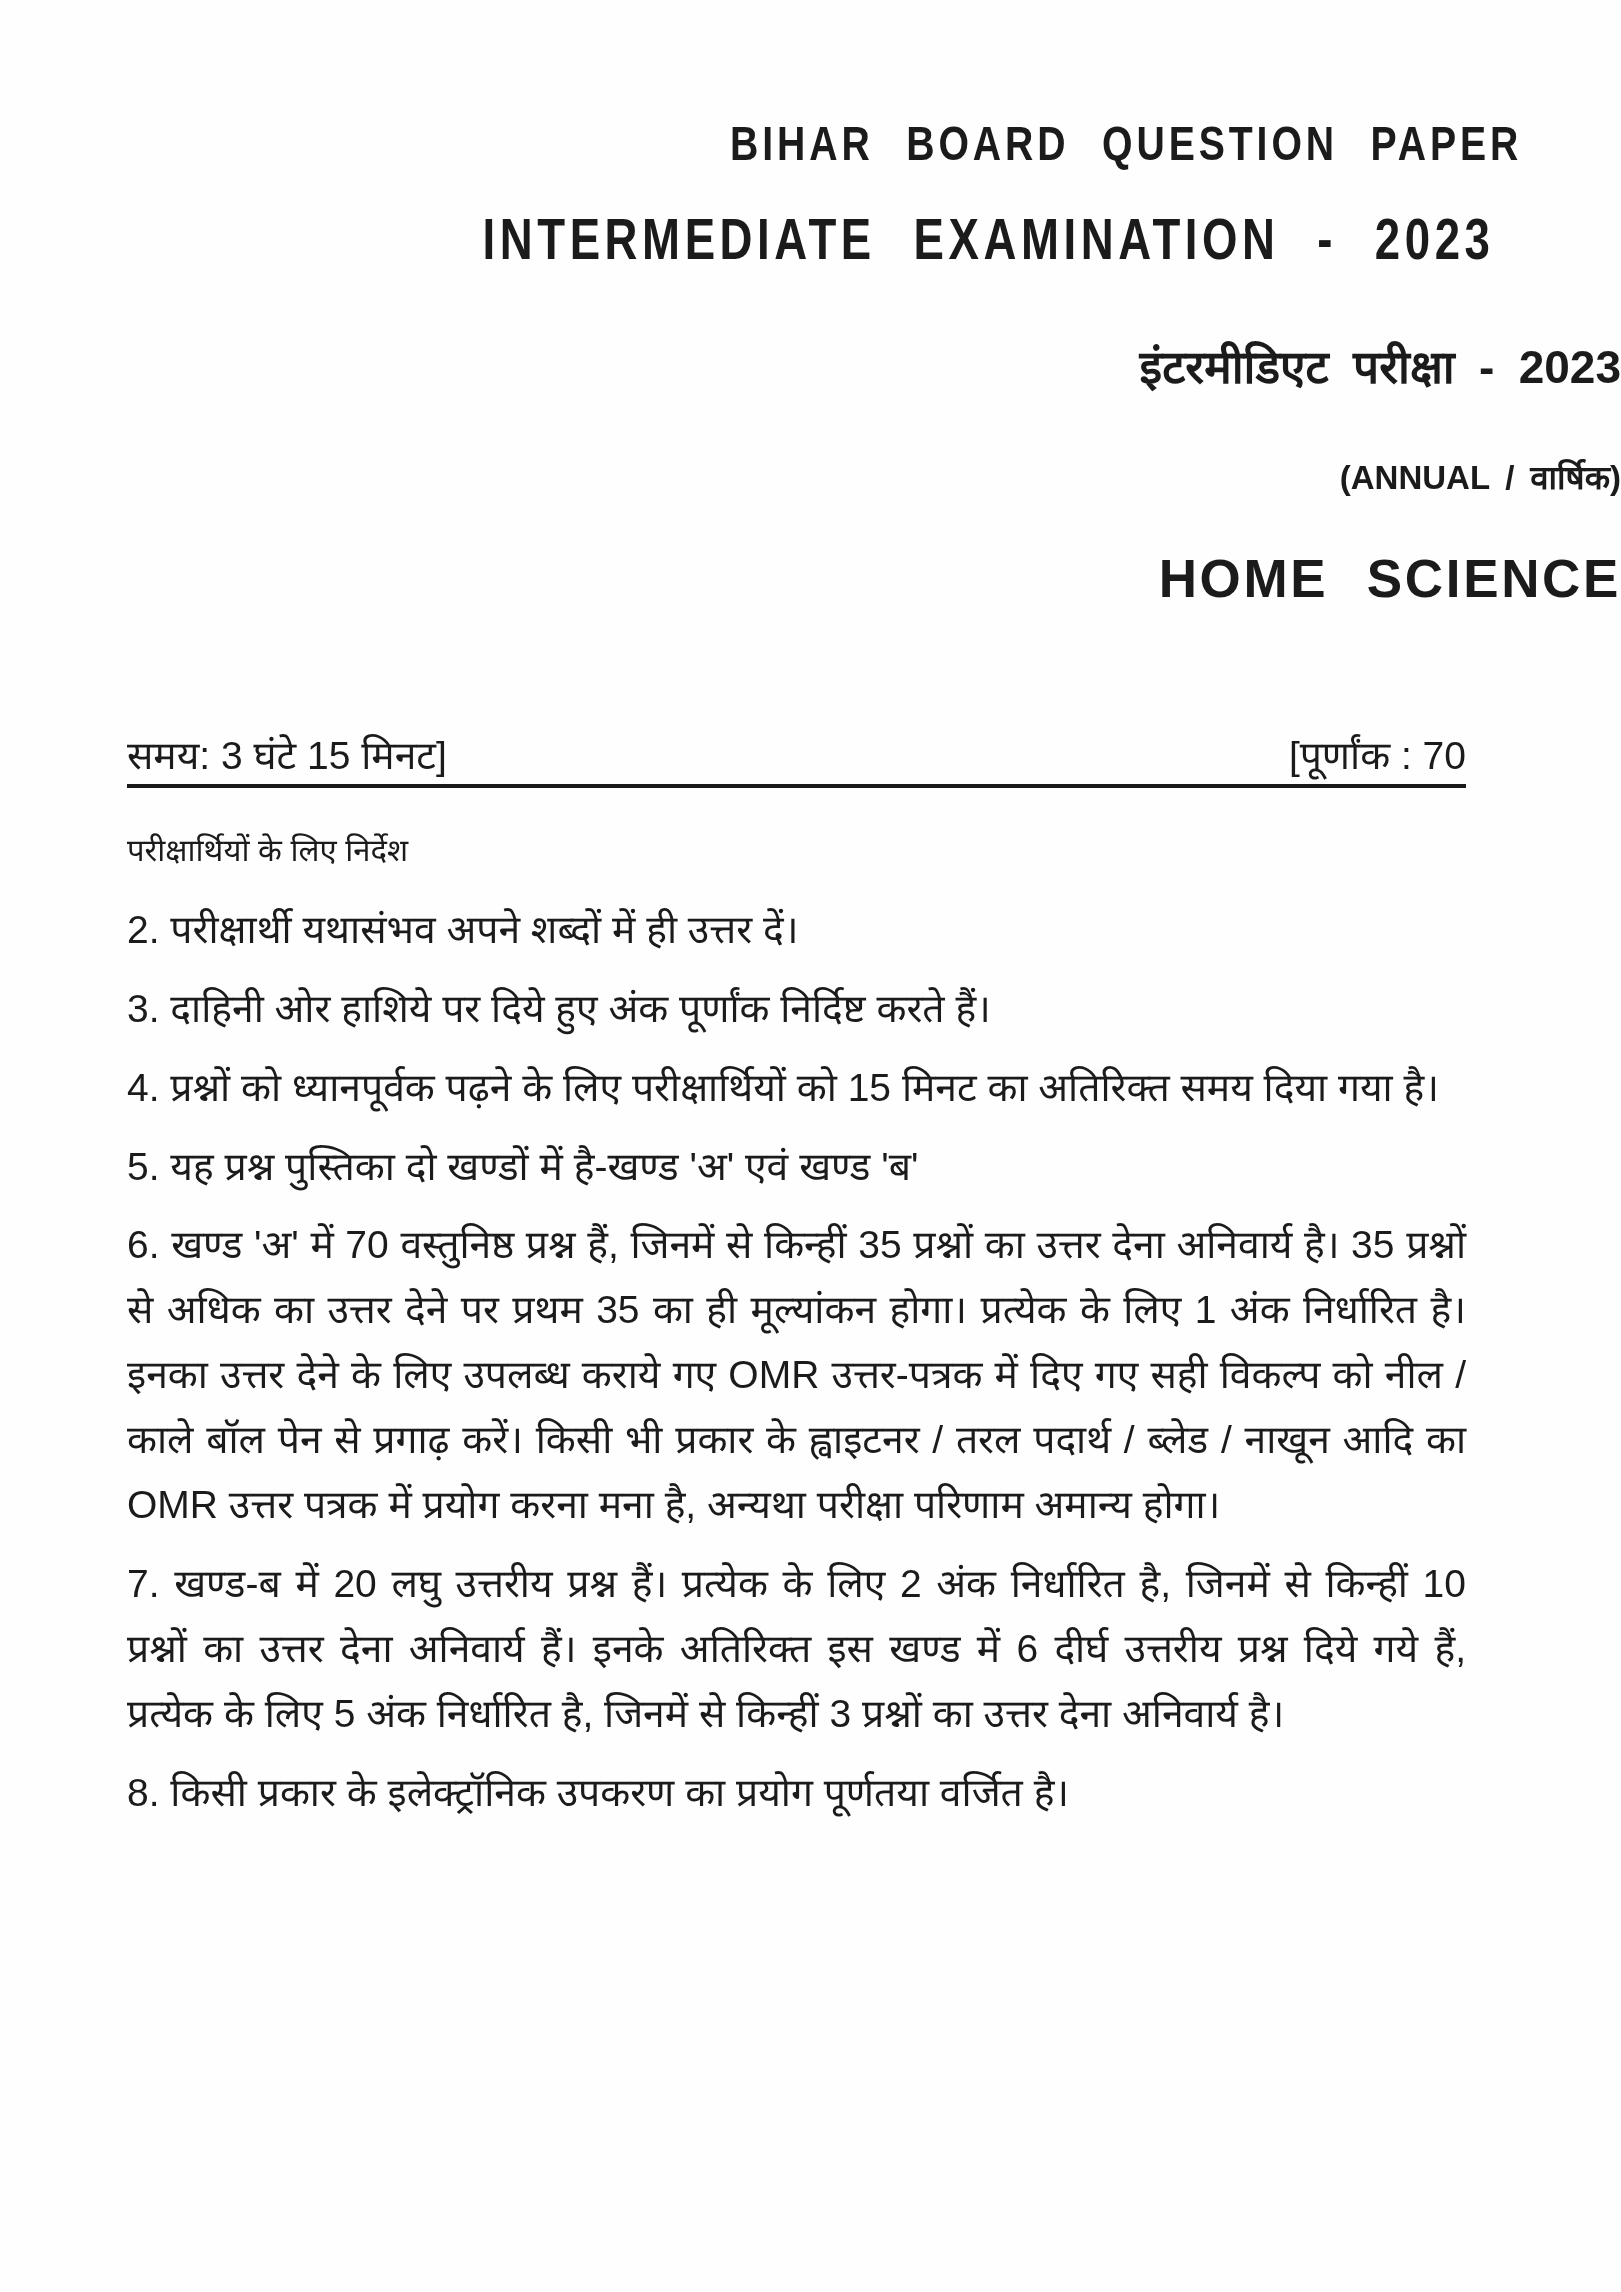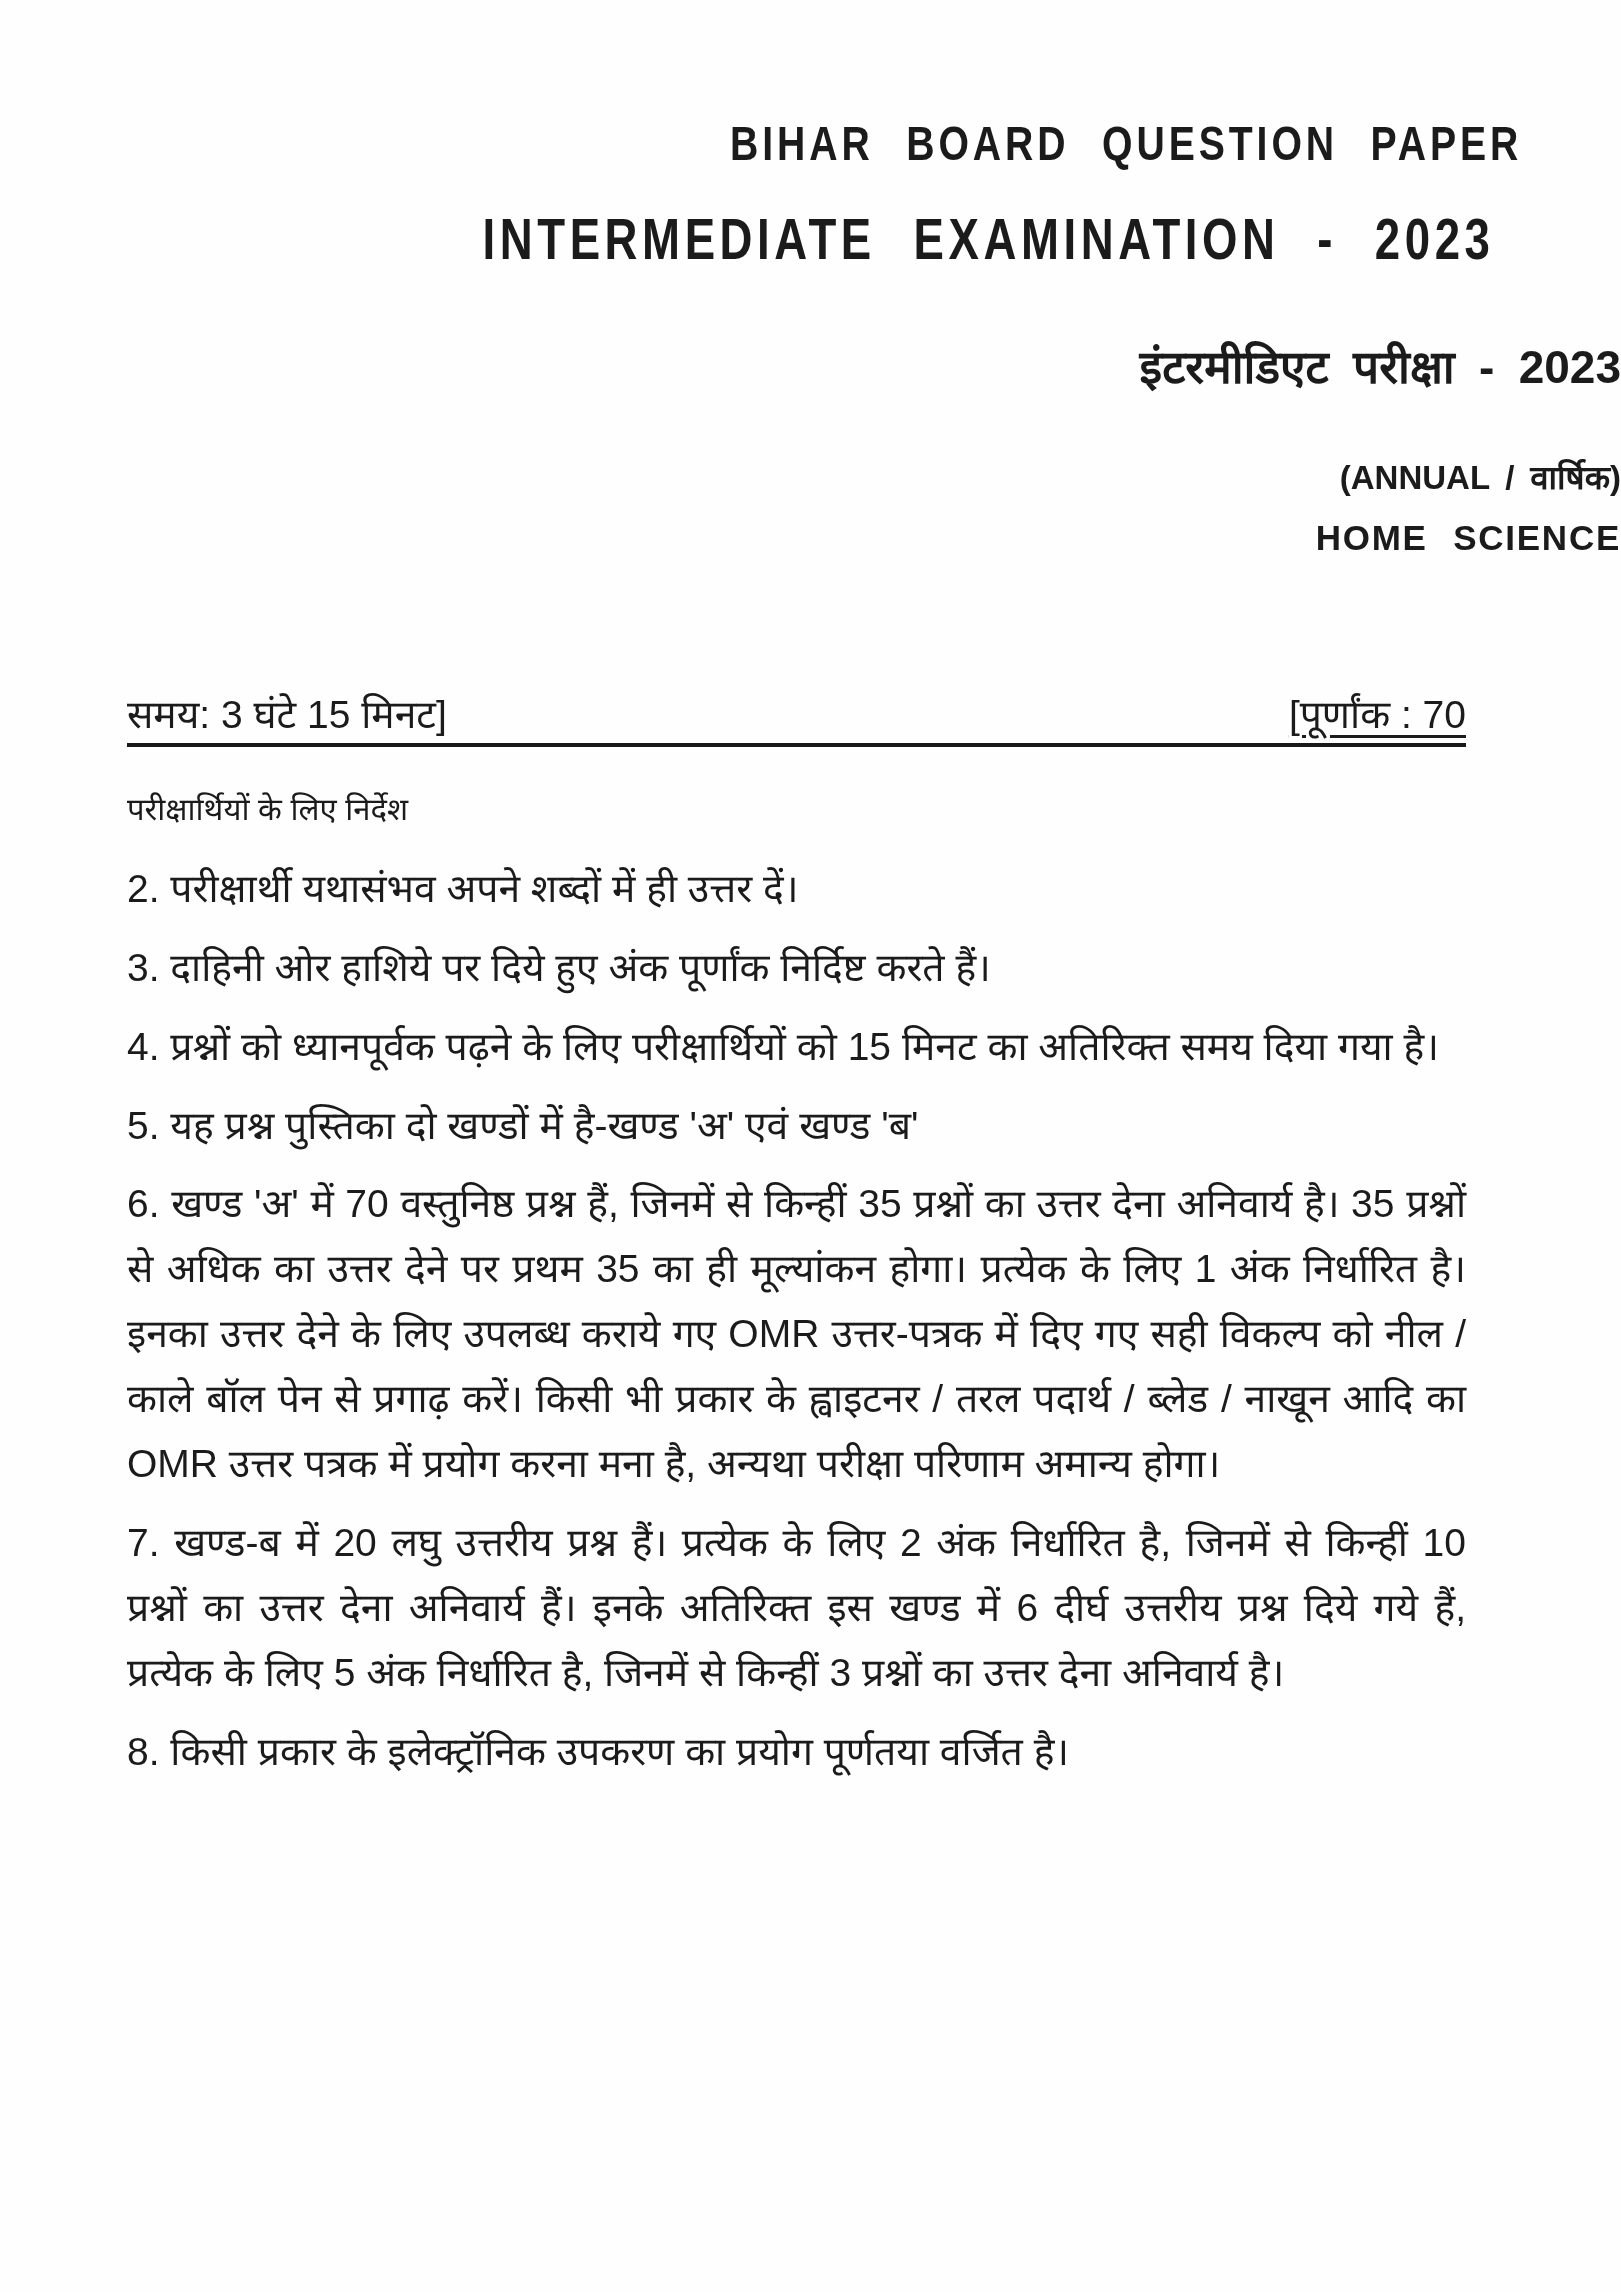--- a/index.html
+++ b/index.html
@@ -27,40 +27,39 @@
     display:inline-block;
     transform:scaleX(0.80);
     transform-origin:center;
     font-weight:bold;
     white-space:nowrap;
   }
   .h-board   { font-size:49px; line-height:59px; letter-spacing:0.10em; word-spacing:0.45em; }
   .h-exam-en { font-size:57px; line-height:67px; letter-spacing:0.10em; word-spacing:0.45em; margin-top:33px; }
   .h-exam-hi { font-size:46px; line-height:74px; font-weight:bold; word-spacing:0.25em; margin-top:57px; }
   .h-annual  { font-size:33px; line-height:57px; font-weight:bold; word-spacing:0.20em; margin-top:45px; }
-  .h-subject { font-size:35px; line-height:63px; font-weight:bold; letter-spacing:0.05em; word-spacing:0.40em; }
+  .h-subject { font-size:53px; line-height:63px; font-weight:bold; letter-spacing:0.05em; word-spacing:0.40em; margin-top:41px; }
 
   
   .content { padding:0 155px 0 127px; }
 
   .meta-row {
     display:flex;
     justify-content:space-between;
     align-items:flex-end;
     margin-top:120px;
     border-bottom:4.9px solid #191919;
     padding-bottom:2.9px;
     font-size:39px;
     line-height:51px;
     gap:32px;
   }
   .meta-time { white-space:nowrap; }
   .meta-marks {
     white-space:nowrap;
-    text-decoration:underline;
     text-decoration-thickness:2.9px;
     text-underline-offset:6.9px;
   }
 
   .instr-heading {
     margin-top:35px;
     font-size:31px;
     line-height:55px;
   }
 

